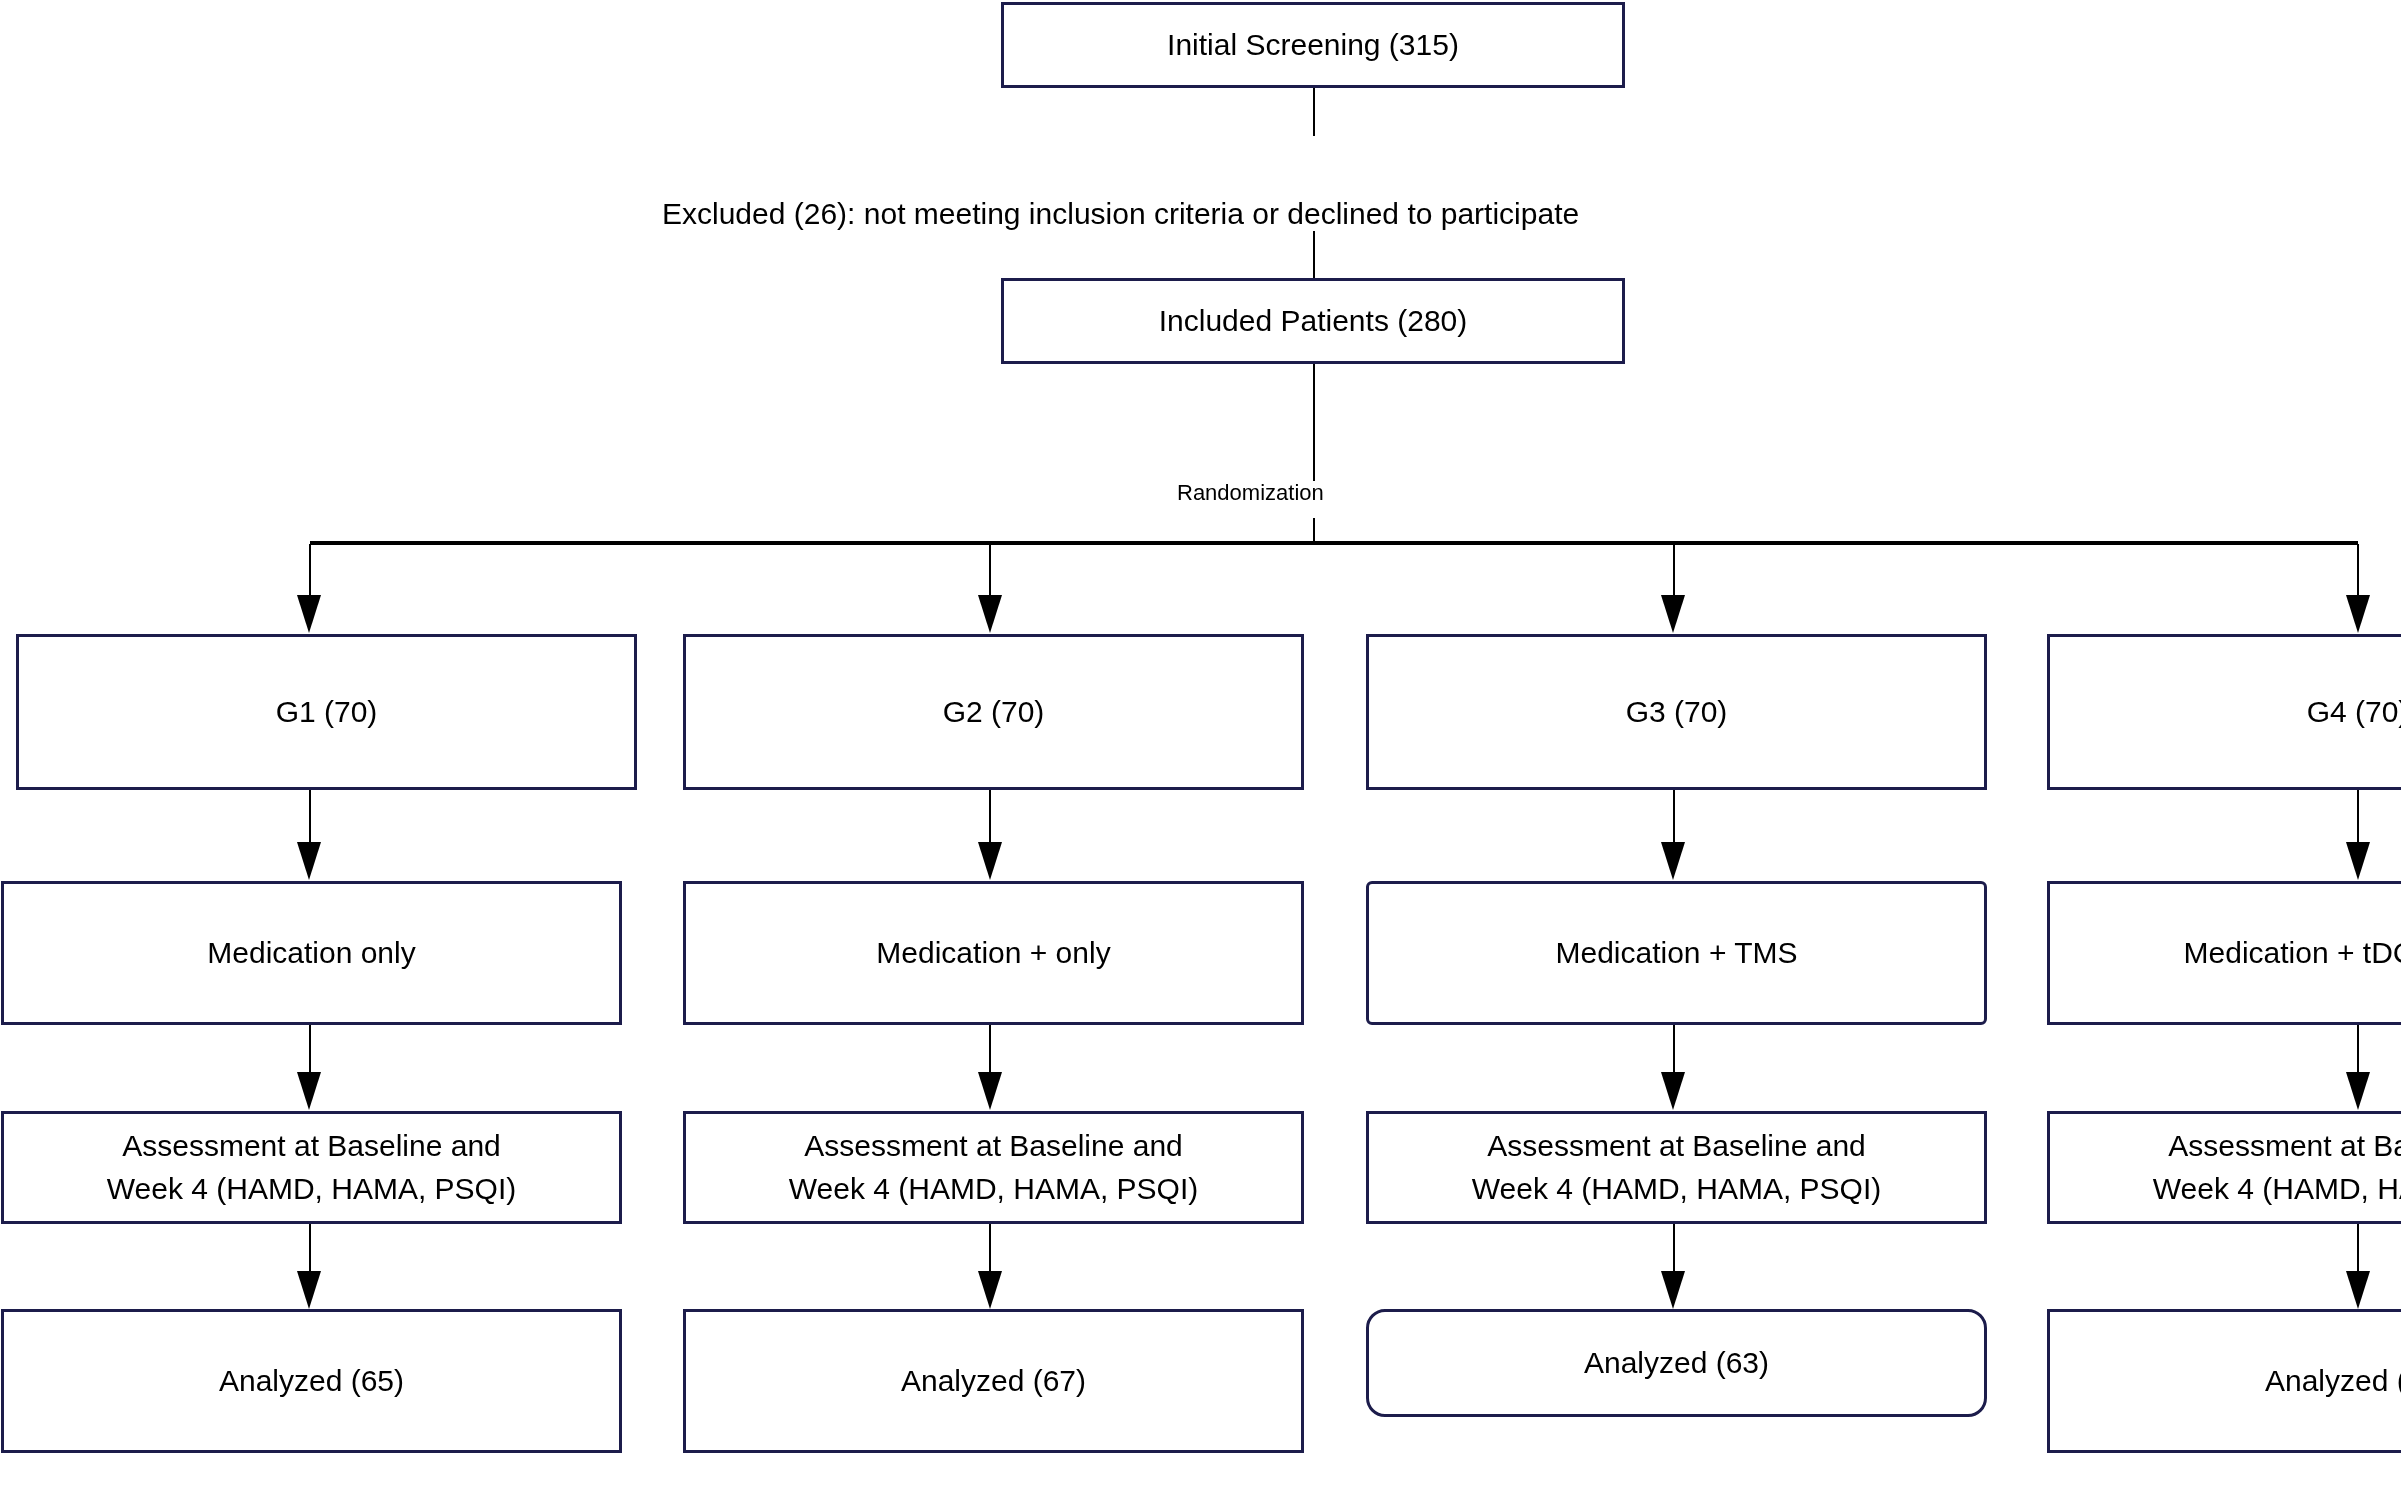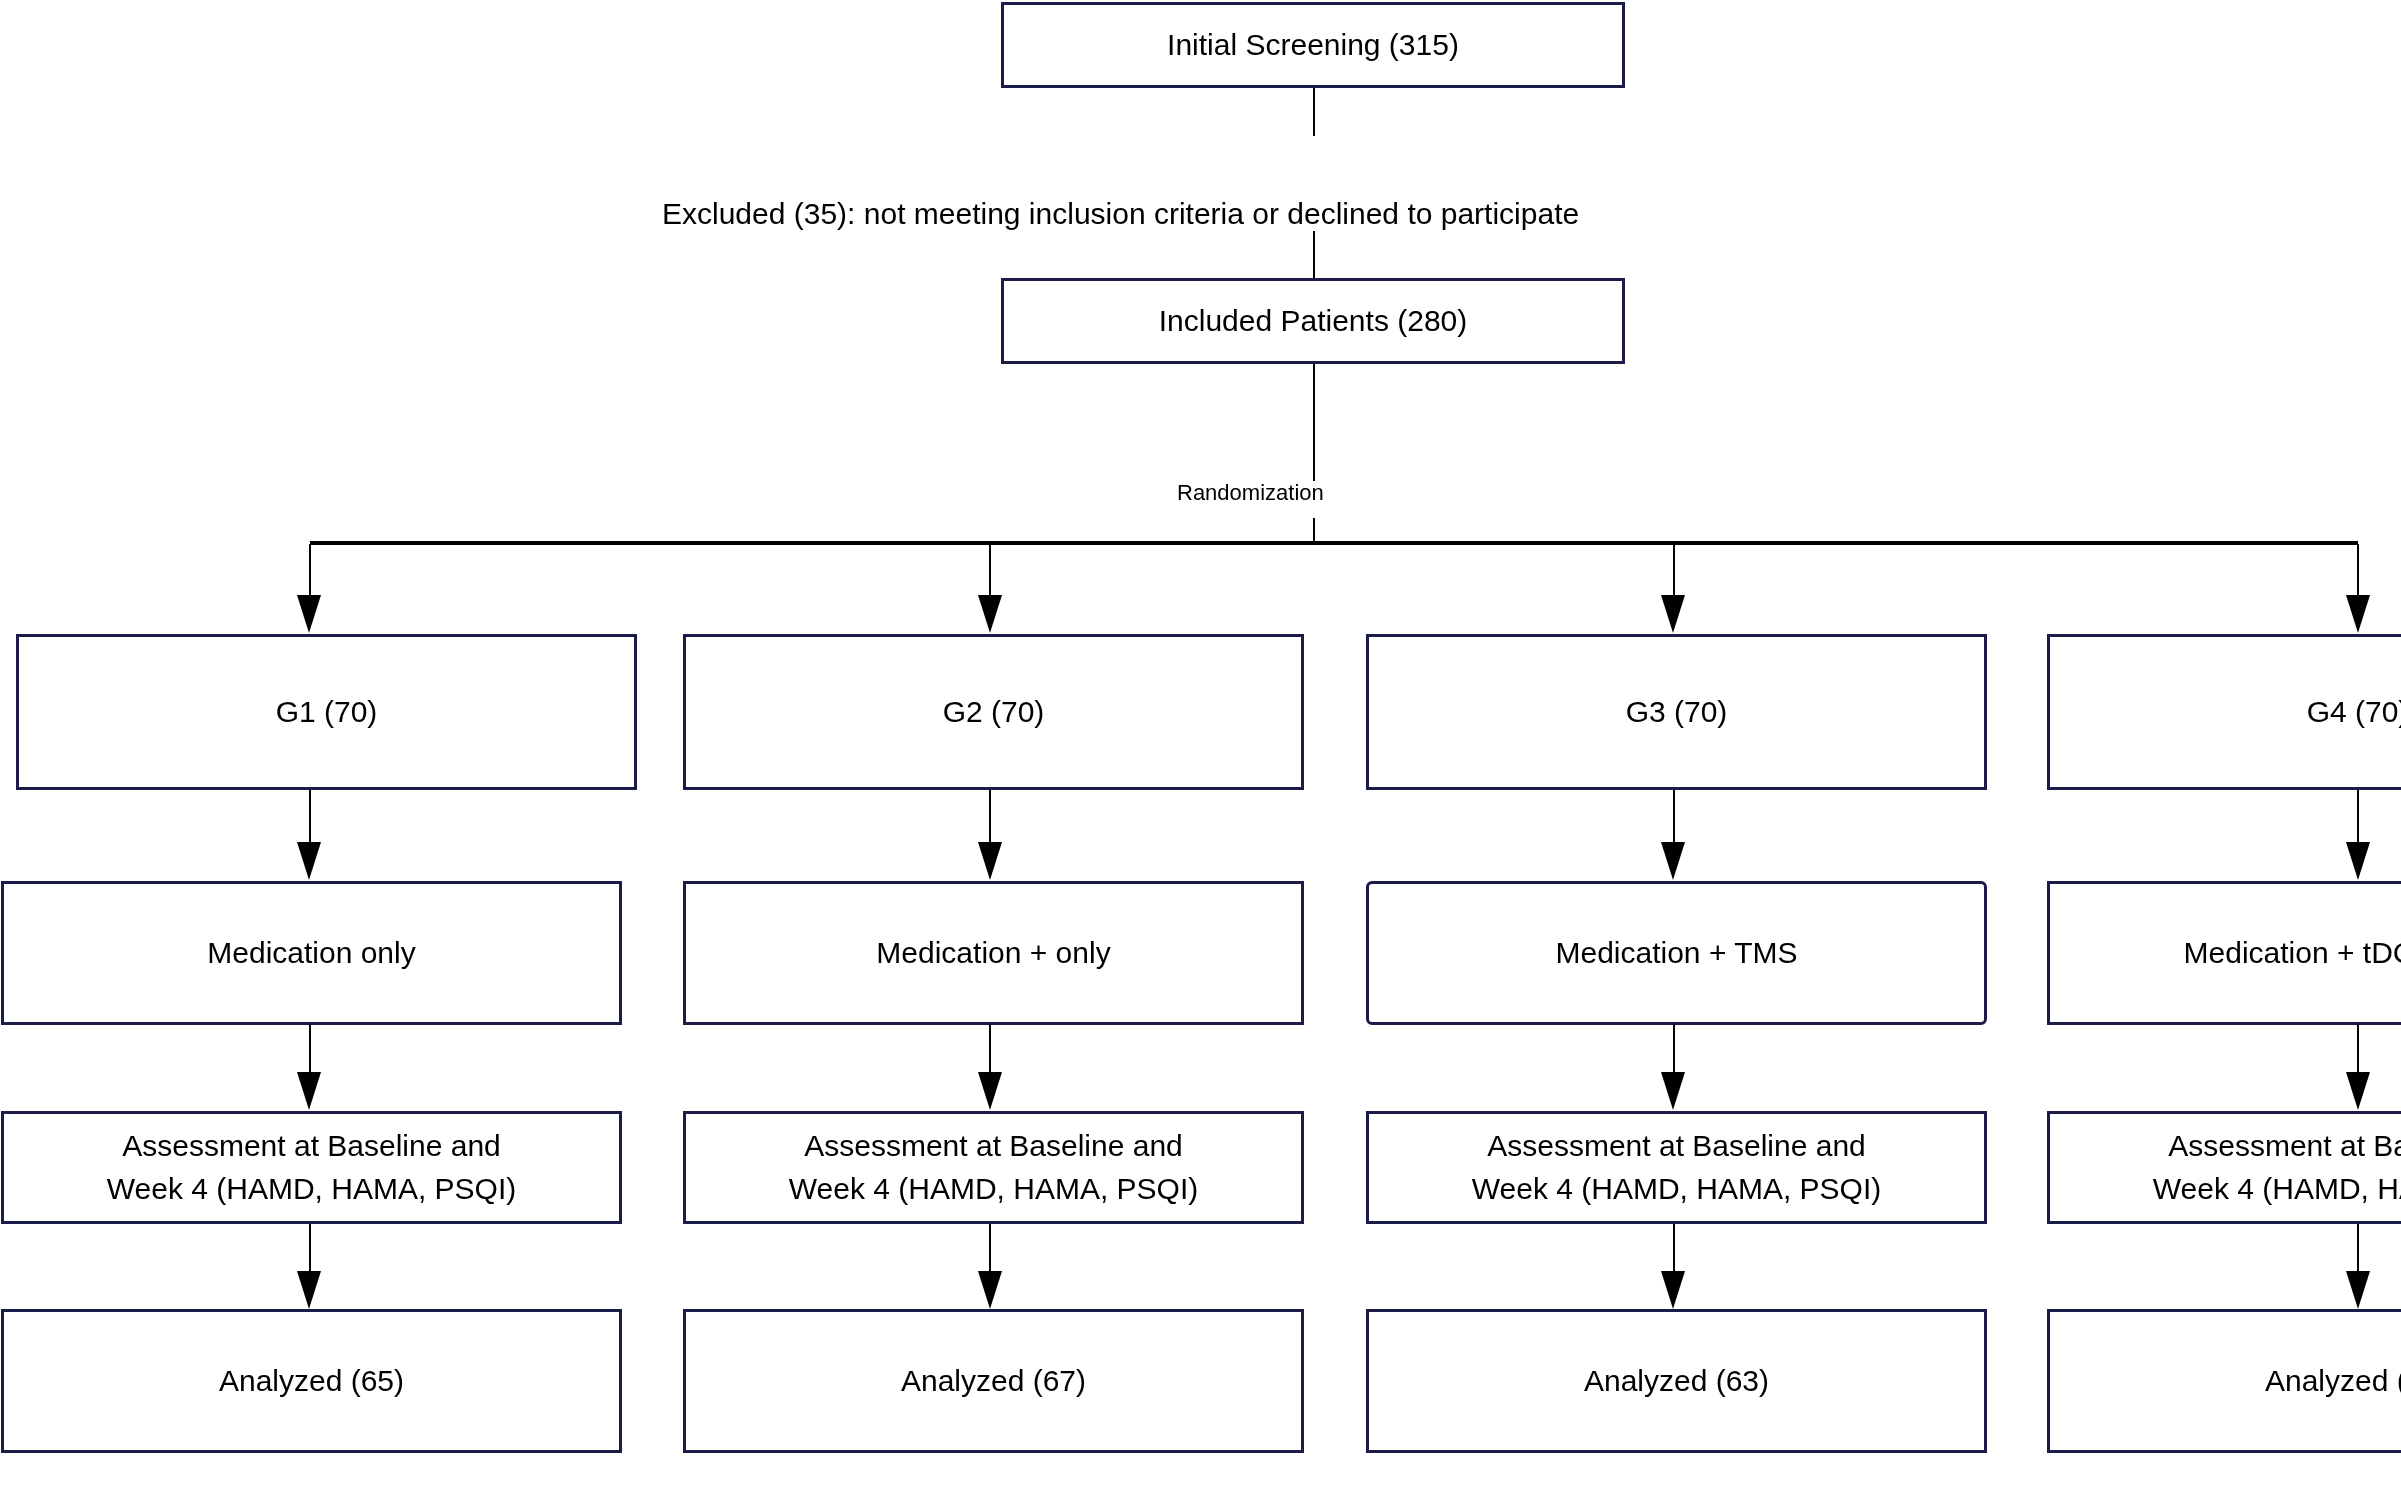--- a/index.html
+++ b/index.html
@@ -70,21 +70,21 @@
 
 <div id="canvas">
 
   <div class="box" style="left:1001px; top:1.9px; width:624px; height:86px; font-size:30px;">
     <span class="box-label">Initial Screening (315)</span>
   </div>
 
   <div class="vline" style="left:1313px; top:88px; width:2.4px; height:48px;"></div>
   <div class="vline" style="left:1313px; top:231px; width:2.4px; height:47px;"></div>
 
-  <div class="free-text" style="left:662px; top:197px; font-size:30px;">Excluded (35): not meeting inclusion criteria or declined to participate</div>
+  <div class="free-text" style="left:662px; top:197px; font-size:30px;">Excluded (26): not meeting inclusion criteria or declined to participate</div>
 
   <div class="box" style="left:1001px; top:278px; width:624px; height:86px; font-size:30px;">
     <span class="box-label">Included Patients (280)</span>
   </div>
 
   <div class="vline" style="left:1313px; top:364px; width:2.4px; height:117px;"></div>
 
   <div class="free-text" style="left:1177px; top:481px; font-size:22px;">Randomization</div>
 
   <div class="vline" style="left:1313px; top:518px; width:2.4px; height:26px;"></div>
@@ -167,21 +167,21 @@
   <div class="arrowhead" style="left:1661px; top:1072px;"></div>
 
   <div class="box" style="left:1366px; top:1111px; width:621px; height:113px; font-size:30px;">
     <span class="box-label">Assessment at Baseline and
 Week 4 (HAMD, HAMA, PSQI)</span>
   </div>
 
   <div class="vline" style="left:1673px; top:1224px; width:2.4px; height:48px;"></div>
   <div class="arrowhead" style="left:1661px; top:1271px;"></div>
 
-  <div class="box" style="left:1366px; top:1309px; width:621px; height:144px; font-size:30px;">
+  <div class="box" style="left:1366px; top:1309px; width:621px; height:108px; font-size:30px;border-radius:19px;">
     <span class="box-label">Analyzed (63)</span>
   </div>
 
   <div class="vline" style="left:2357px; top:544px; width:2.4px; height:52px;"></div>
   <div class="arrowhead" style="left:2346px; top:595px;"></div>
 
   <div class="box" style="left:2047px; top:634px; width:621px; height:156px; font-size:30px;">
     <span class="box-label">G4   (70)</span>
   </div>
 

